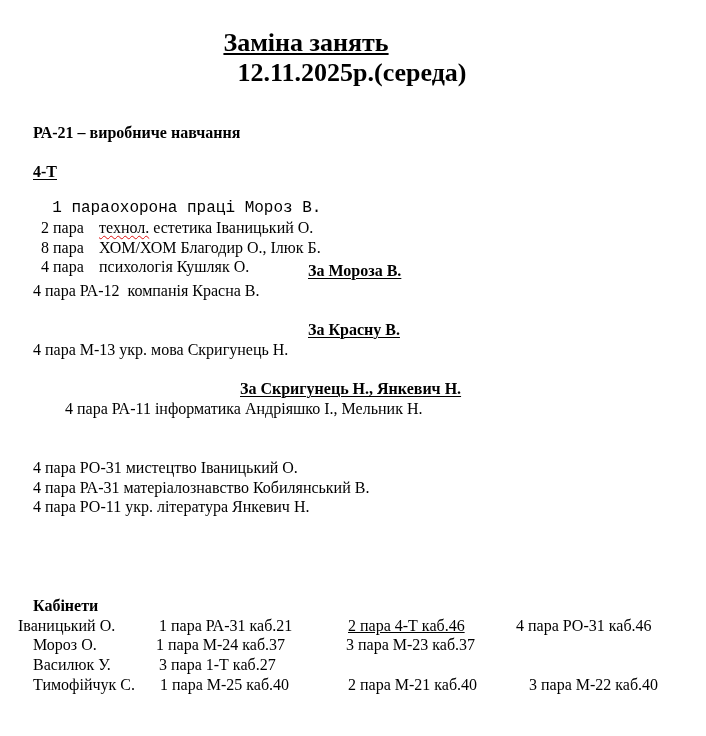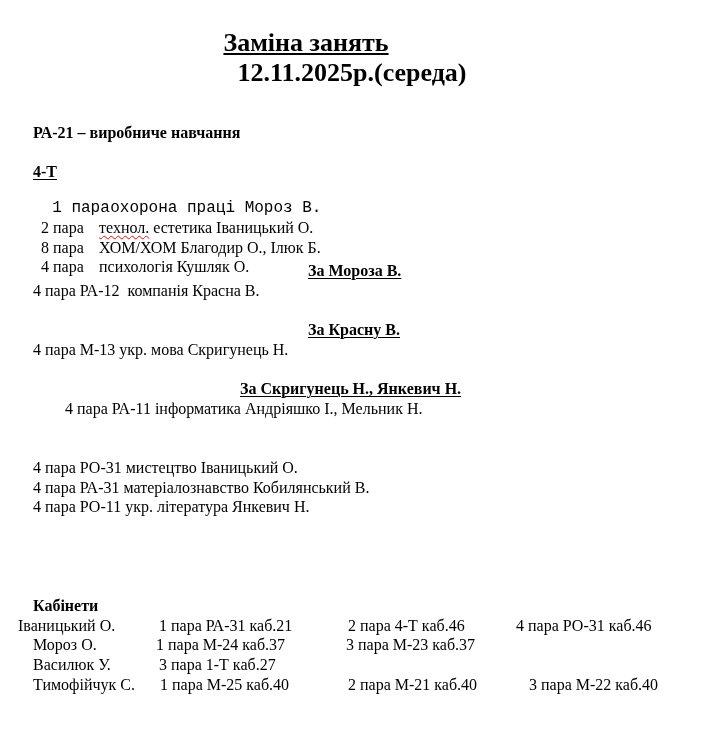--- a/index.html
+++ b/index.html
@@ -54,21 +54,21 @@
 <div class="abs txt" style="left:33px; top:401px;margin-left:32px;">4 пара РА-11 інформатика Андріяшко І., Мельник Н.</div>
 
 <div class="abs txt" style="left:33px; top:460px;">4 пара РО-31 мистецтво Іваницький О.</div>
 <div class="abs txt" style="left:33px; top:480px;">4 пара РА-31 матеріалознавство Кобилянський В.</div>
 <div class="abs txt" style="left:33px; top:499px;">4 пара РО-11 укр. література Янкевич Н.</div>
 
 <div class="abs txt b" style="left:33px; top:598px;">Кабінети</div>
 
 <div class="abs txt" style="left:18px; top:618px;text-align:center;">Іваницький О.</div>
 <div class="abs txt" style="left:159px; top:618px;">1 пара РА-31 каб.21</div>
-<div class="abs txt" style="left:348px; top:618px;">2 пара 4-Т каб.46</div>
+<div class="abs txt" style="left:348px; top:618px;text-decoration:underline;">2 пара 4-Т каб.46</div>
 <div class="abs txt" style="left:516px; top:618px;">4 пара РО-31 каб.46</div>
 
 <div class="abs txt" style="left:33px; top:637px;">Мороз О.</div>
 <div class="abs txt" style="left:156px; top:637px;">1 пара М-24 каб.37</div>
 <div class="abs txt" style="left:346px; top:637px;">3 пара М-23 каб.37</div>
 
 <div class="abs txt" style="left:33px; top:657px;">Василюк У.</div>
 <div class="abs txt" style="left:159px; top:657px;">3 пара 1-Т каб.27</div>
 
 <div class="abs txt" style="left:33px; top:677px;">Тимофійчук С.</div>

